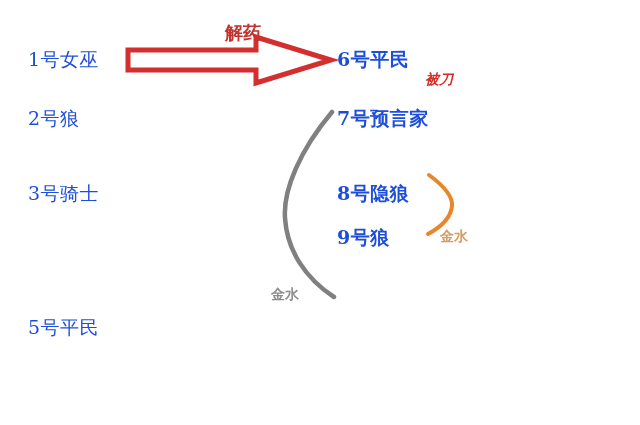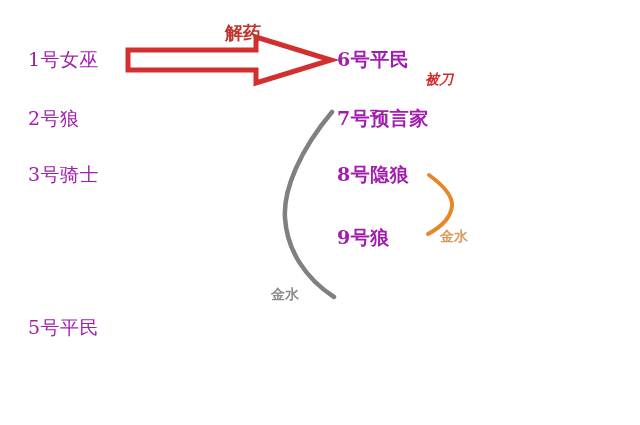--- a/index.html
+++ b/index.html
@@ -15,30 +15,30 @@
     overflow: hidden;
     font-family: "DejaVu Sans", "Liberation Sans", sans-serif;
   }
 
   
   .player {
     position: absolute;
     font-family: "DejaVu Serif", "Liberation Serif", serif;
     font-size: 19px;
     line-height: 1;
-    color: #a21caf;
+    color: #1d4ed8;
     white-space: nowrap;
     letter-spacing: 0.5px;
   }
   .col-left  { left: 28px; }
   .col-right { left: 337px; font-weight: bold; }
 
   .row-0 { top: 50px; }
   .row-1 { top: 109px; }
-  .row-2 { top: 165px; }
+  .row-2 { top: 184px; }
   .row-3 { top: 228px; }
   .row-4 { top: 286px; margin-top: 32px; }
 
   
   .annot {
     position: absolute;
     white-space: nowrap;
     line-height: 1;
     font-family: "DejaVu Serif", "Liberation Serif", serif;
     font-weight: bold;

